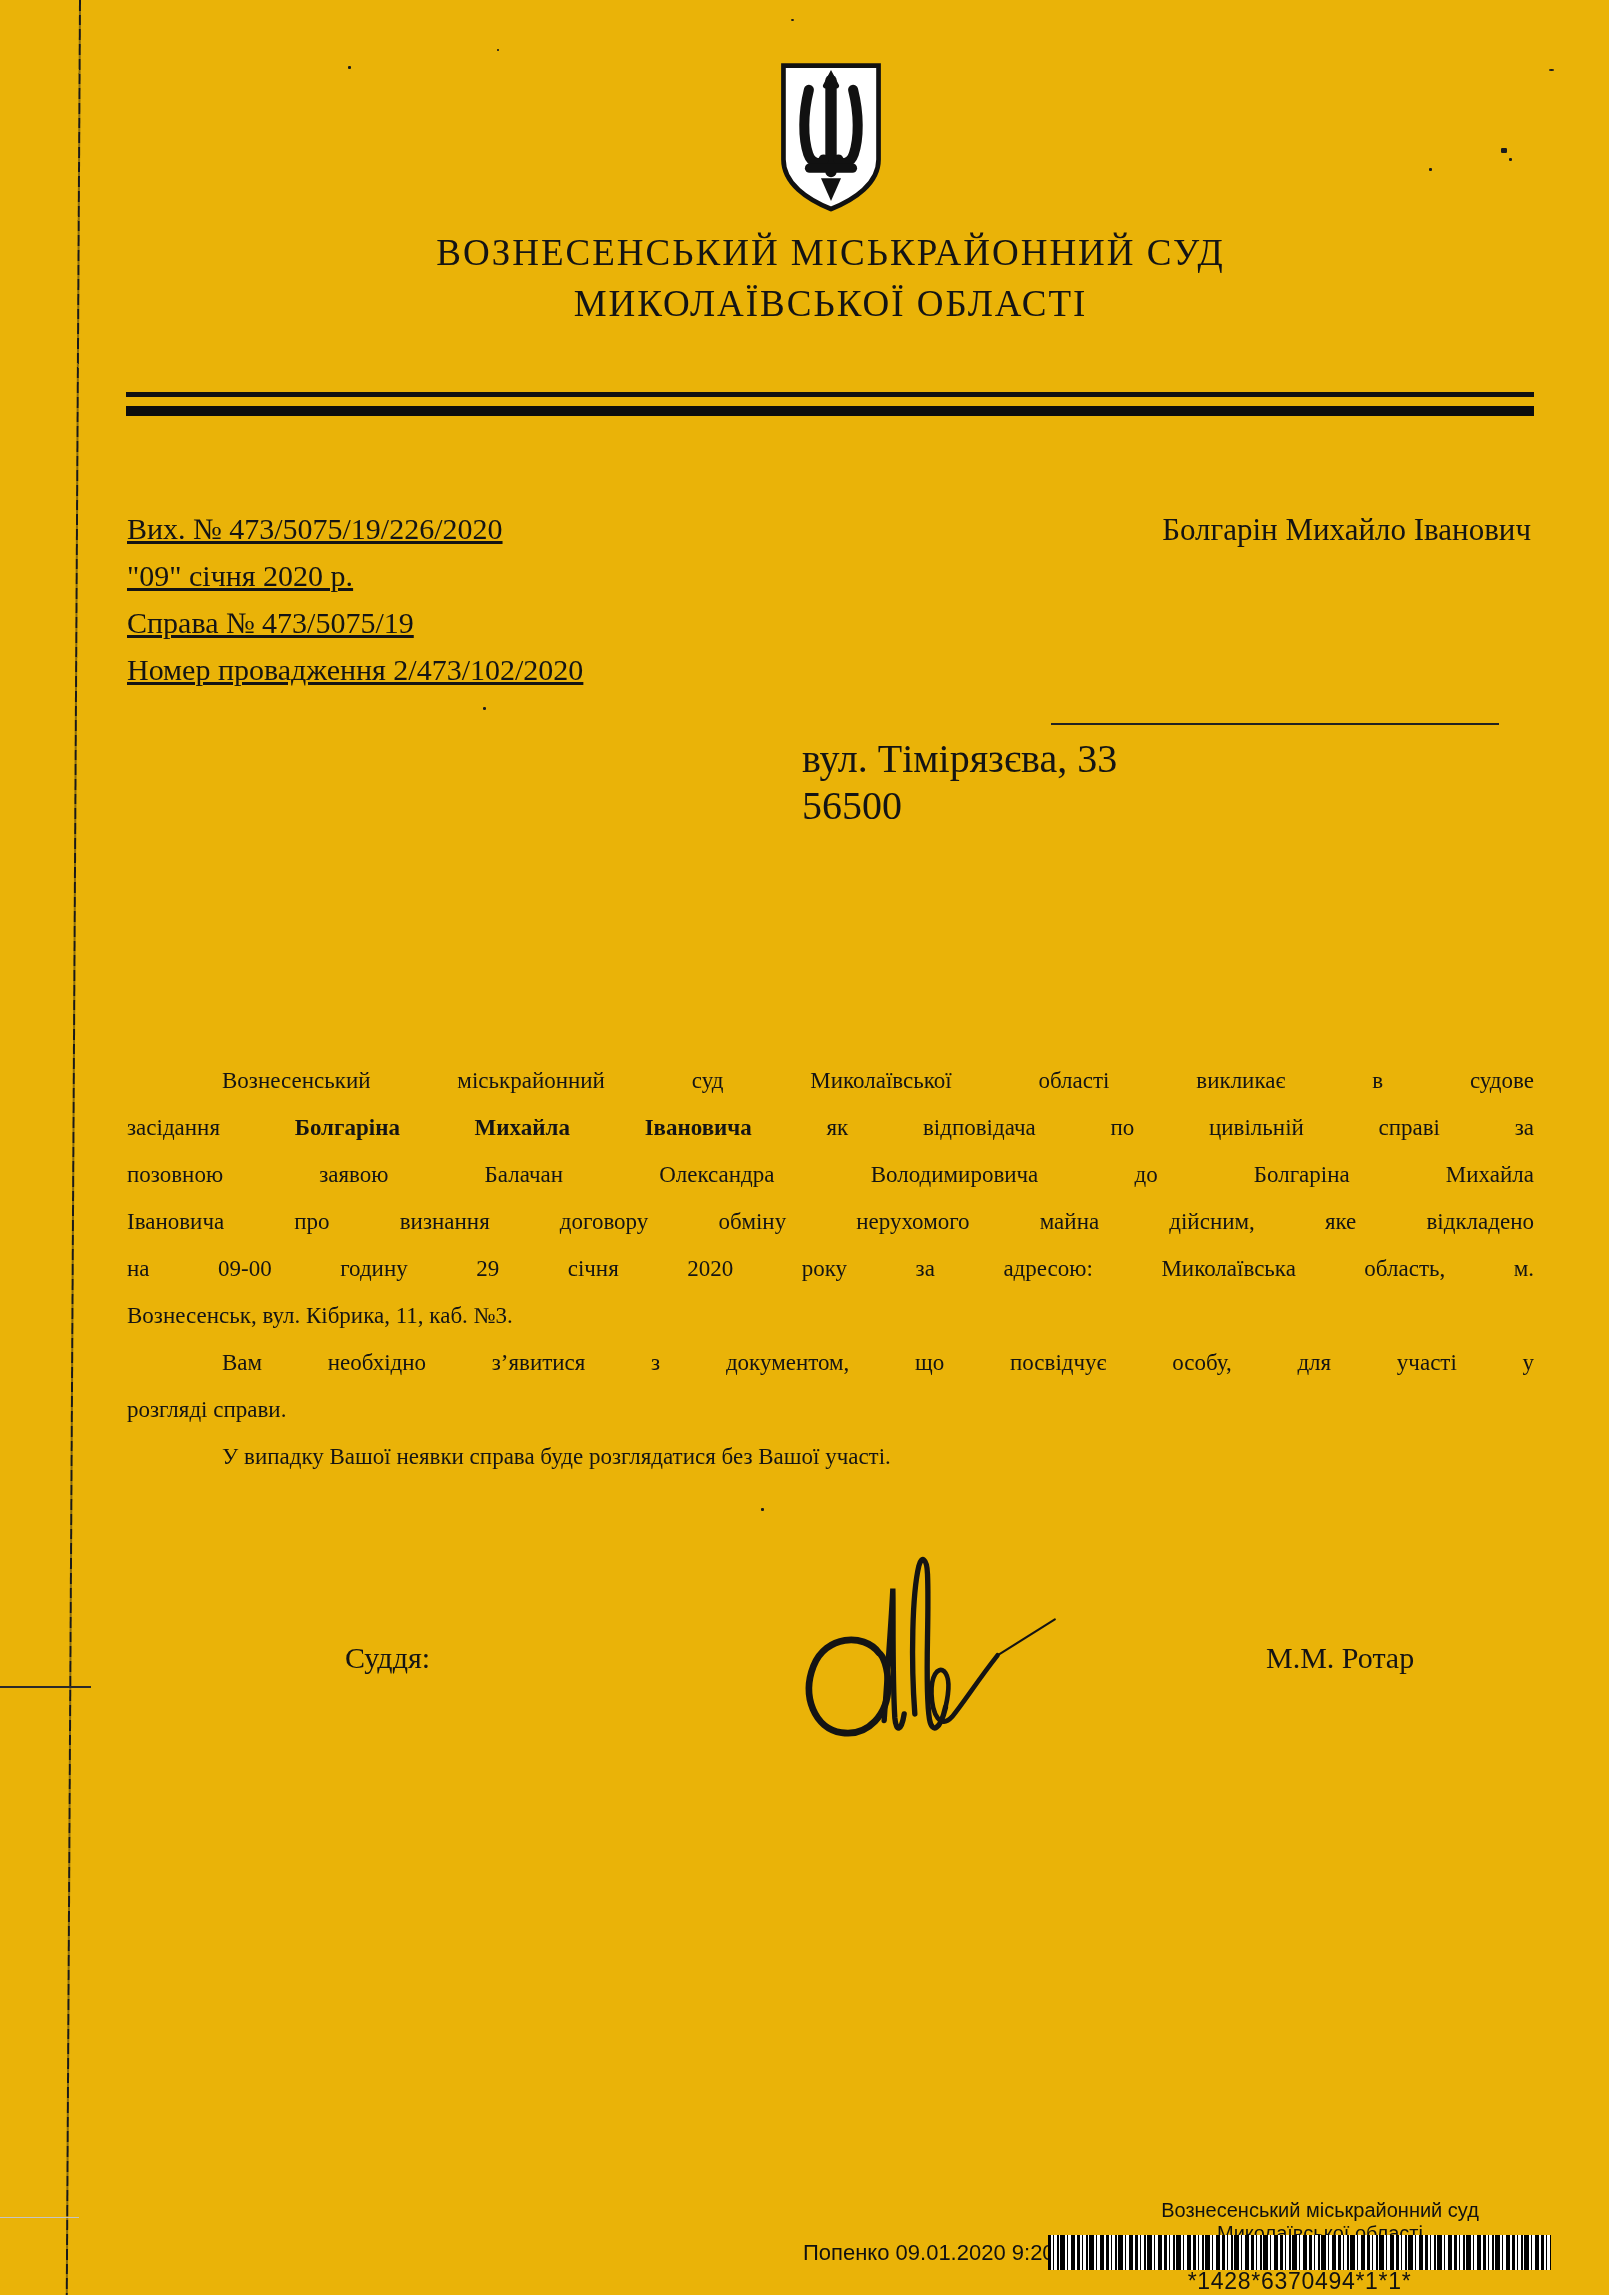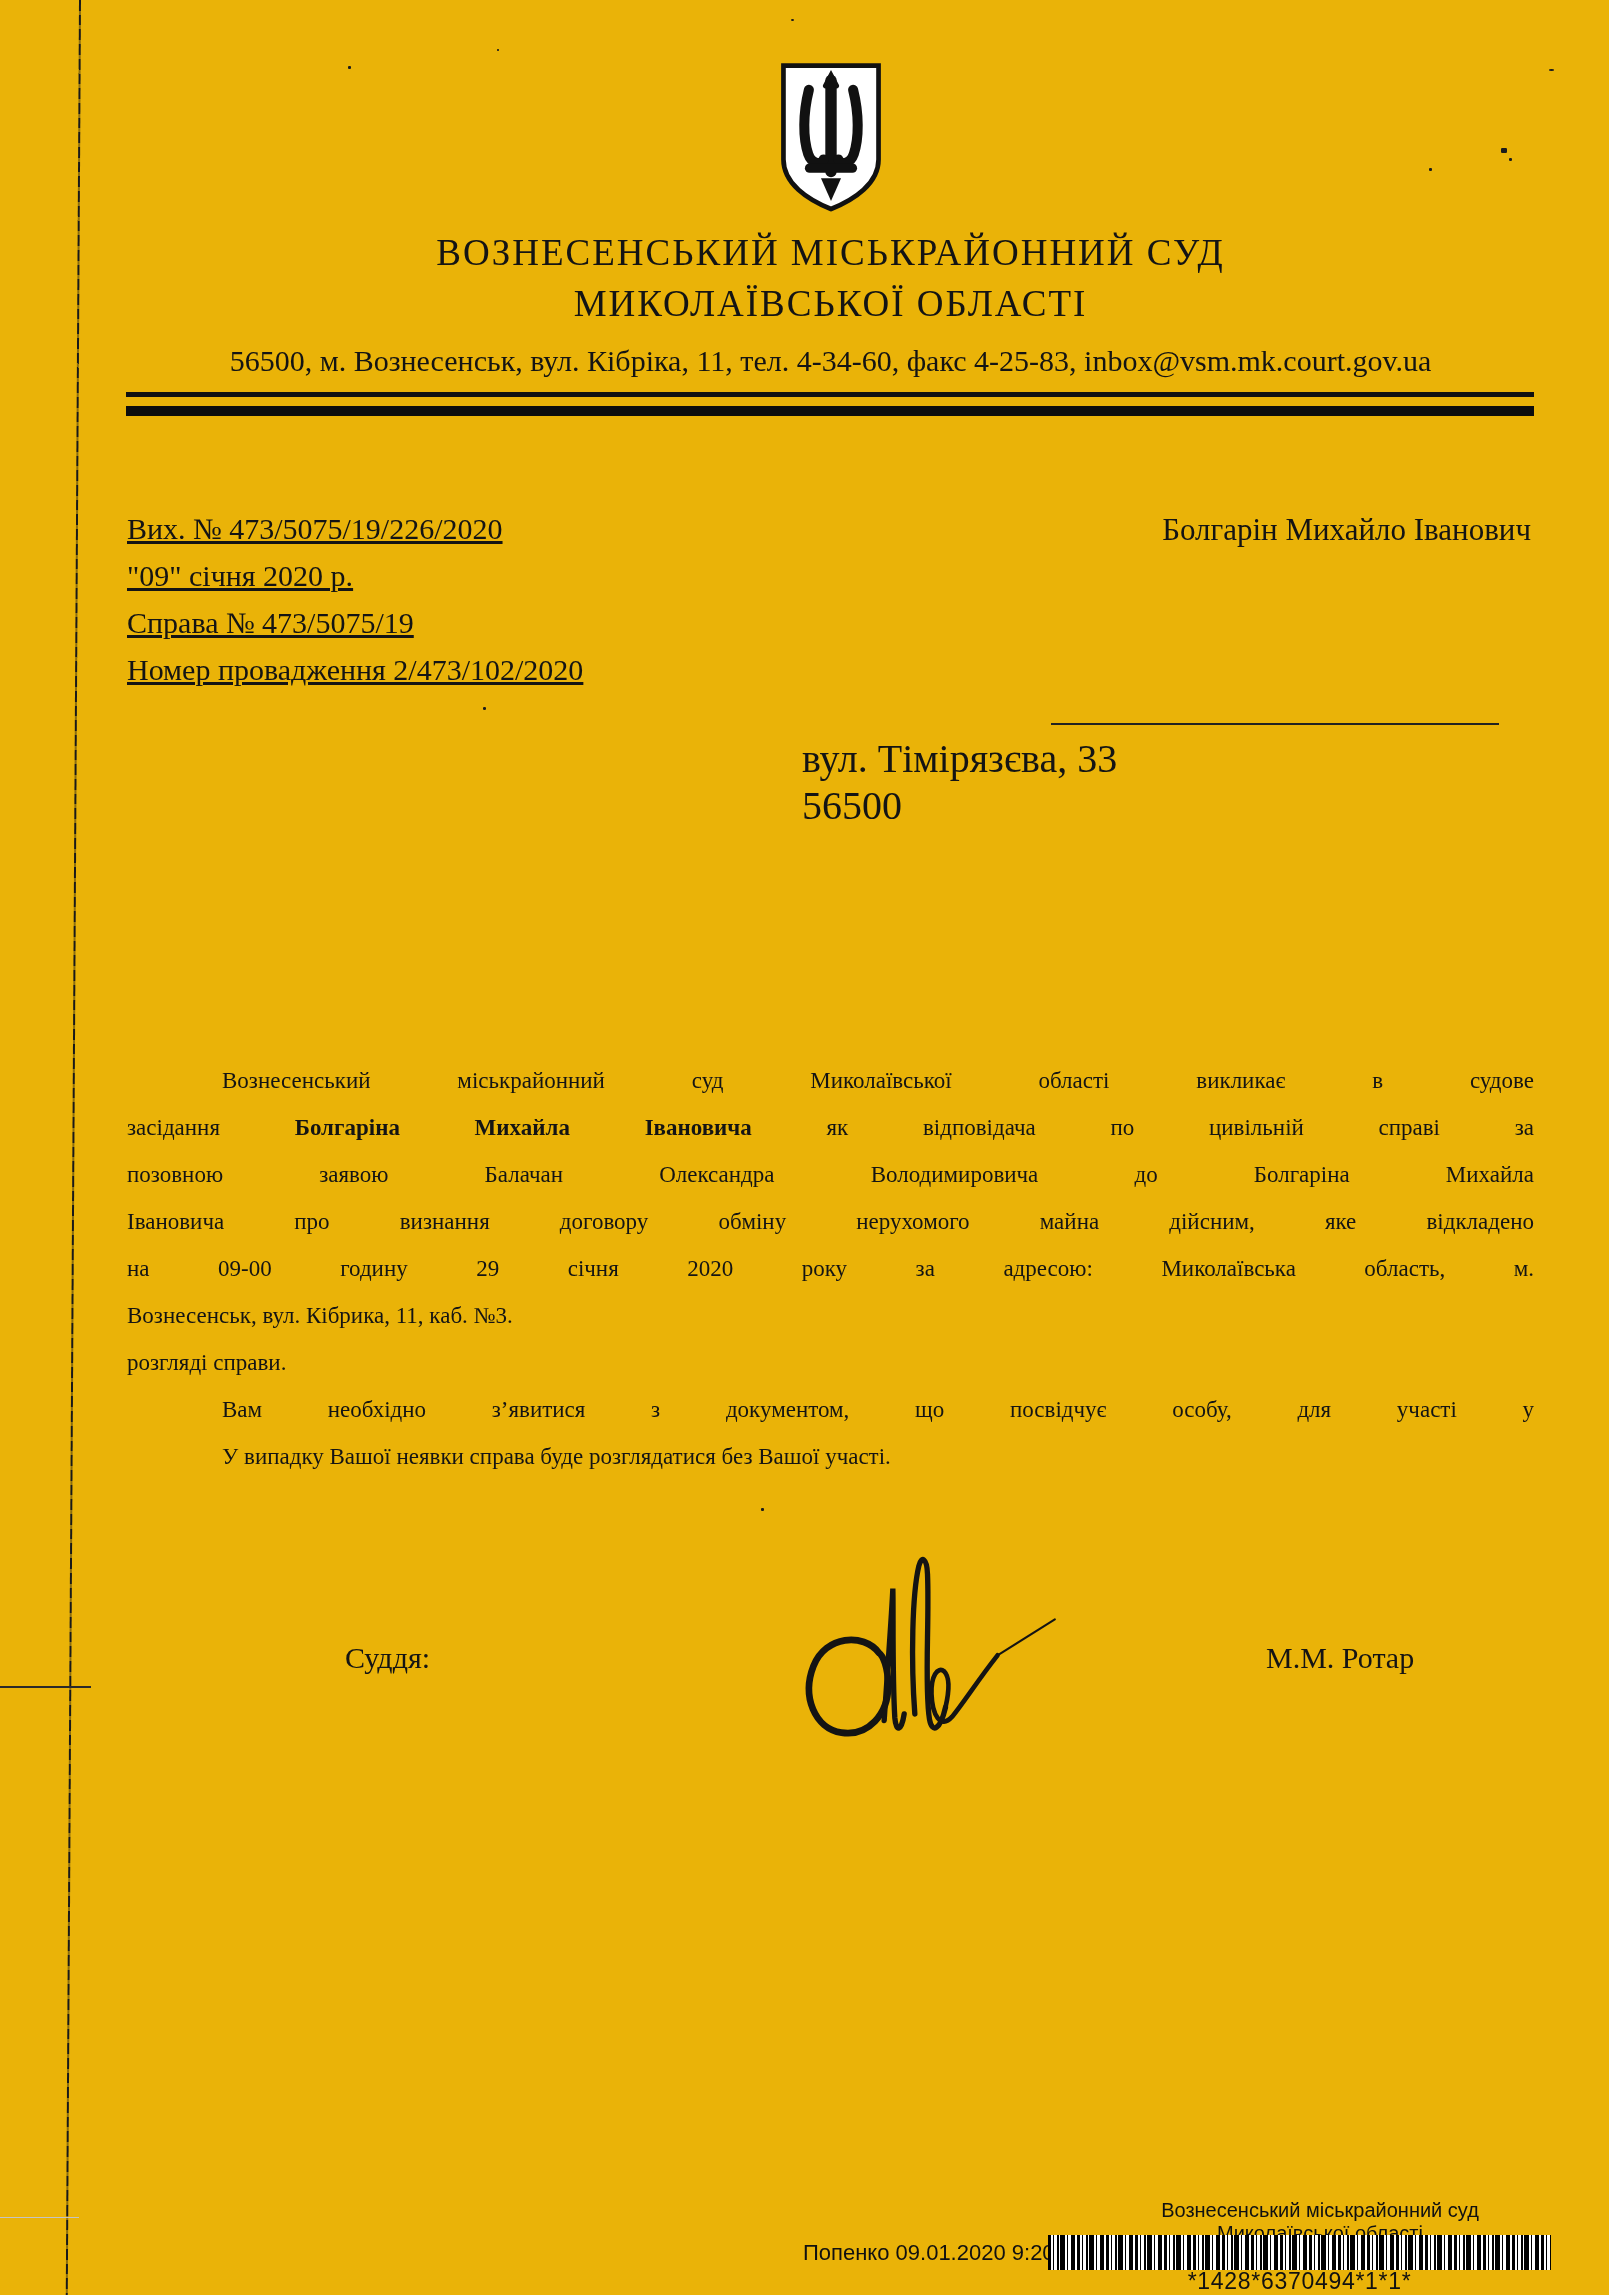--- a/index.html
+++ b/index.html
@@ -107,21 +107,20 @@
       <path d="M77,40 L85,25 L93,40" stroke-width="8"></path>
       <path d="M52,46 C43,82 43,118 51,142 C56,156 70,160 74,150" stroke-width="15"></path>
       <path d="M118,46 C127,82 127,118 119,142 C114,156 100,160 96,150" stroke-width="15"></path>
       <path d="M53,163 H117" stroke-width="14"></path>
     </g>
     <polygon points="85,212 70,178 100,178" fill="#111"></polygon>
   </svg>
 
   <div class="title title1">ВОЗНЕСЕНСЬКИЙ МІСЬКРАЙОННИЙ СУД</div>
   <div class="title title2">МИКОЛАЇВСЬКОЇ ОБЛАСТІ</div>
-  <div class="hdr-address">56500, м. Вознесенськ, вул. Кібріка, 11, тел. 4-34-60, факс 4-25-83, inbox@vsm.mk.court.gov.ua</div>
   <div class="rule-thin"></div>
   <div class="rule-thick"></div>
 
   <div class="ref-block">
     <div>Вих. № 473/5075/19/226/2020</div>
     <div>"09" січня 2020 р.</div>
     <div>Справа № 473/5075/19</div>
     <div>Номер провадження 2/473/102/2020</div>
   </div>
 
@@ -132,22 +131,22 @@
     <div>56500</div>
   </div>
 
   <div class="body-text">
       <div class="body-line just ind"><span>Вознесенський міськрайонний суд Миколаївської області викликає в судове</span></div>
       <div class="body-line just"><span>засідання </span><span class="b">Болгаріна Михайла Івановича</span><span> як відповідача по цивільній справі за</span></div>
       <div class="body-line just"><span>позовною заявою Балачан Олександра Володимировича до Болгаріна Михайла</span></div>
       <div class="body-line just"><span>Івановича про визнання договору обміну нерухомого майна дійсним, яке відкладено</span></div>
       <div class="body-line just"><span>на 09-00 годину 29 січня 2020 року за адресою: Миколаївська область, м.</span></div>
       <div class="body-line"><span>Вознесенськ, вул. Кібрика, 11, каб. №3.</span></div>
+      <div class="body-line just ind"><span>Вам необхідно з’явитися з документом, що посвідчує особу, для участі у</span></div>
       <div class="body-line"><span>розгляді справи.</span></div>
-      <div class="body-line just ind"><span>Вам необхідно з’явитися з документом, що посвідчує особу, для участі у</span></div>
       <div class="body-line ind"><span>У випадку Вашої неявки справа буде розглядатися без Вашої участі.</span></div>
     </div>
 
   <div class="judge-label">Суддя:</div>
   <svg class="signature" viewBox="0 0 520 300">
     <g stroke="#141414" fill="none" stroke-linecap="round">
       <path d="M208,148 C185,118 128,122 110,168 C92,214 112,262 152,268 C192,274 222,240 222,198 C222,170 214,152 208,148" stroke-width="10"></path>
       <path d="M216,250 C222,160 228,80 229,52 C230,80 228,180 232,246 C234,268 242,266 246,240" stroke-width="8"></path>
       <path d="M262,240 C256,160 258,60 268,18 C272,2 280,6 281,30 C284,100 276,200 284,248 C288,270 300,264 308,230" stroke-width="8"></path>
       <path d="M308,230 C314,204 314,184 306,176 C296,168 286,184 287,210 C288,240 300,264 318,244 C336,222 356,190 386,152" stroke-width="7"></path>

